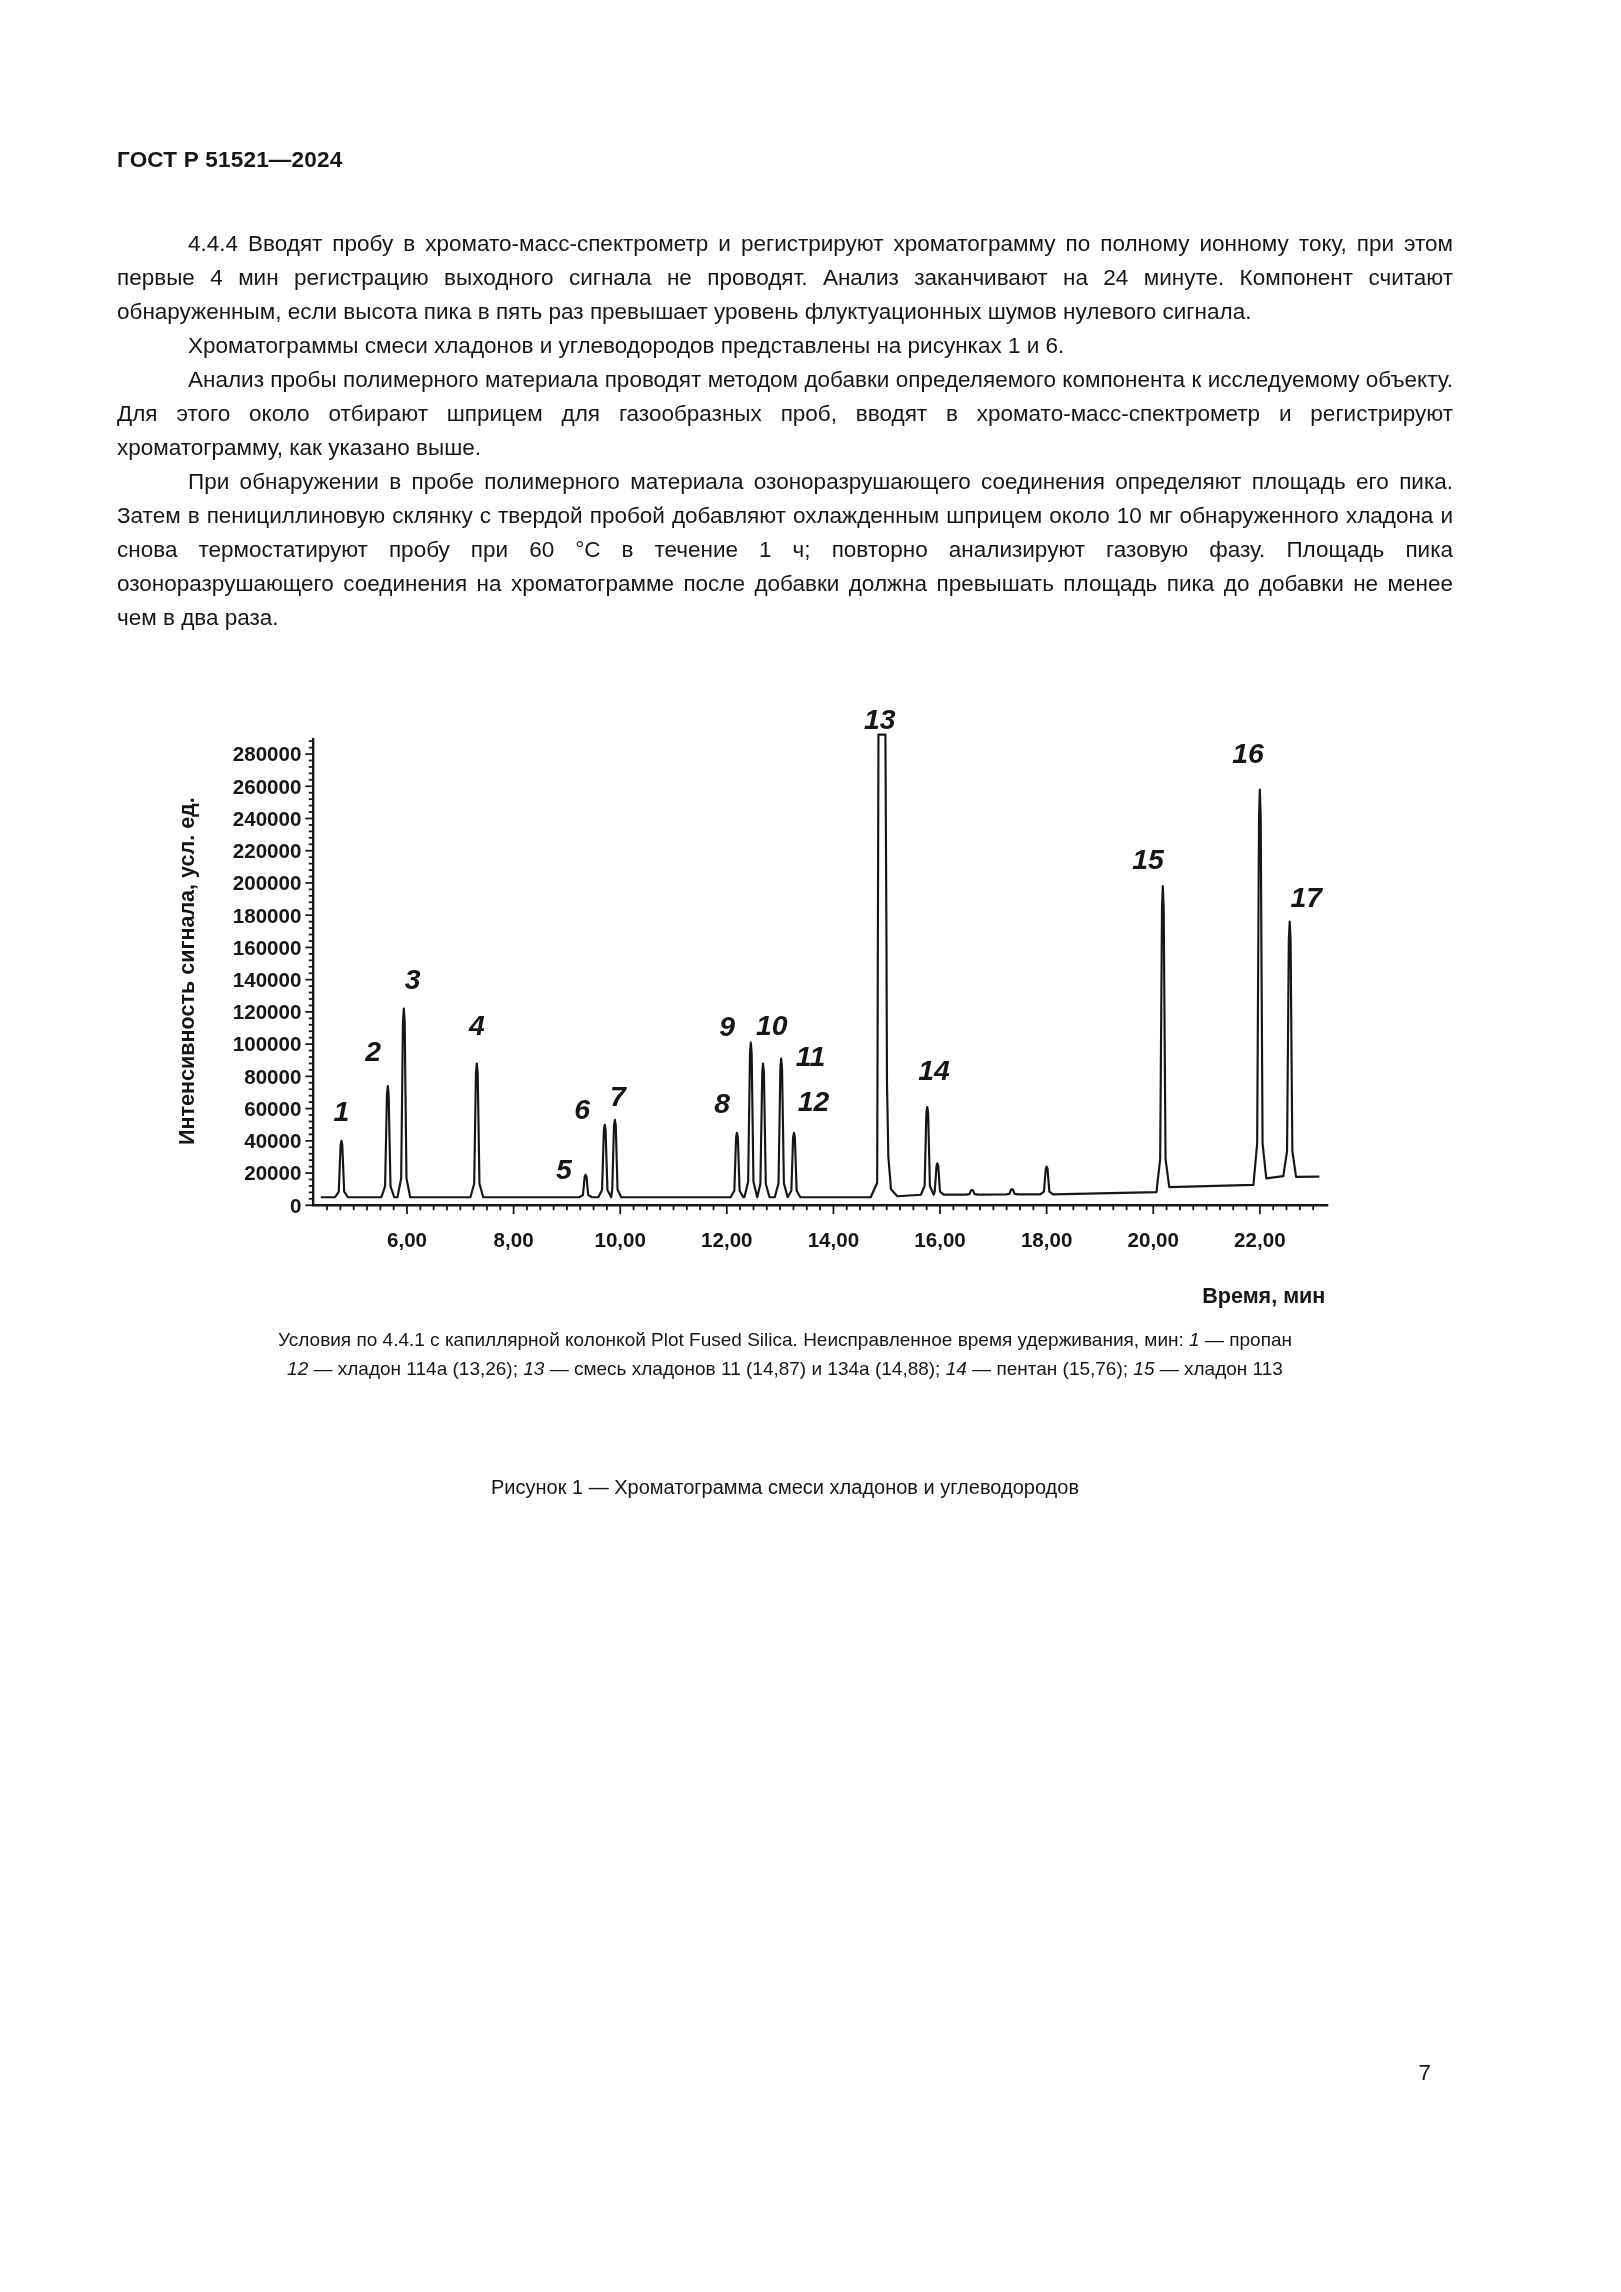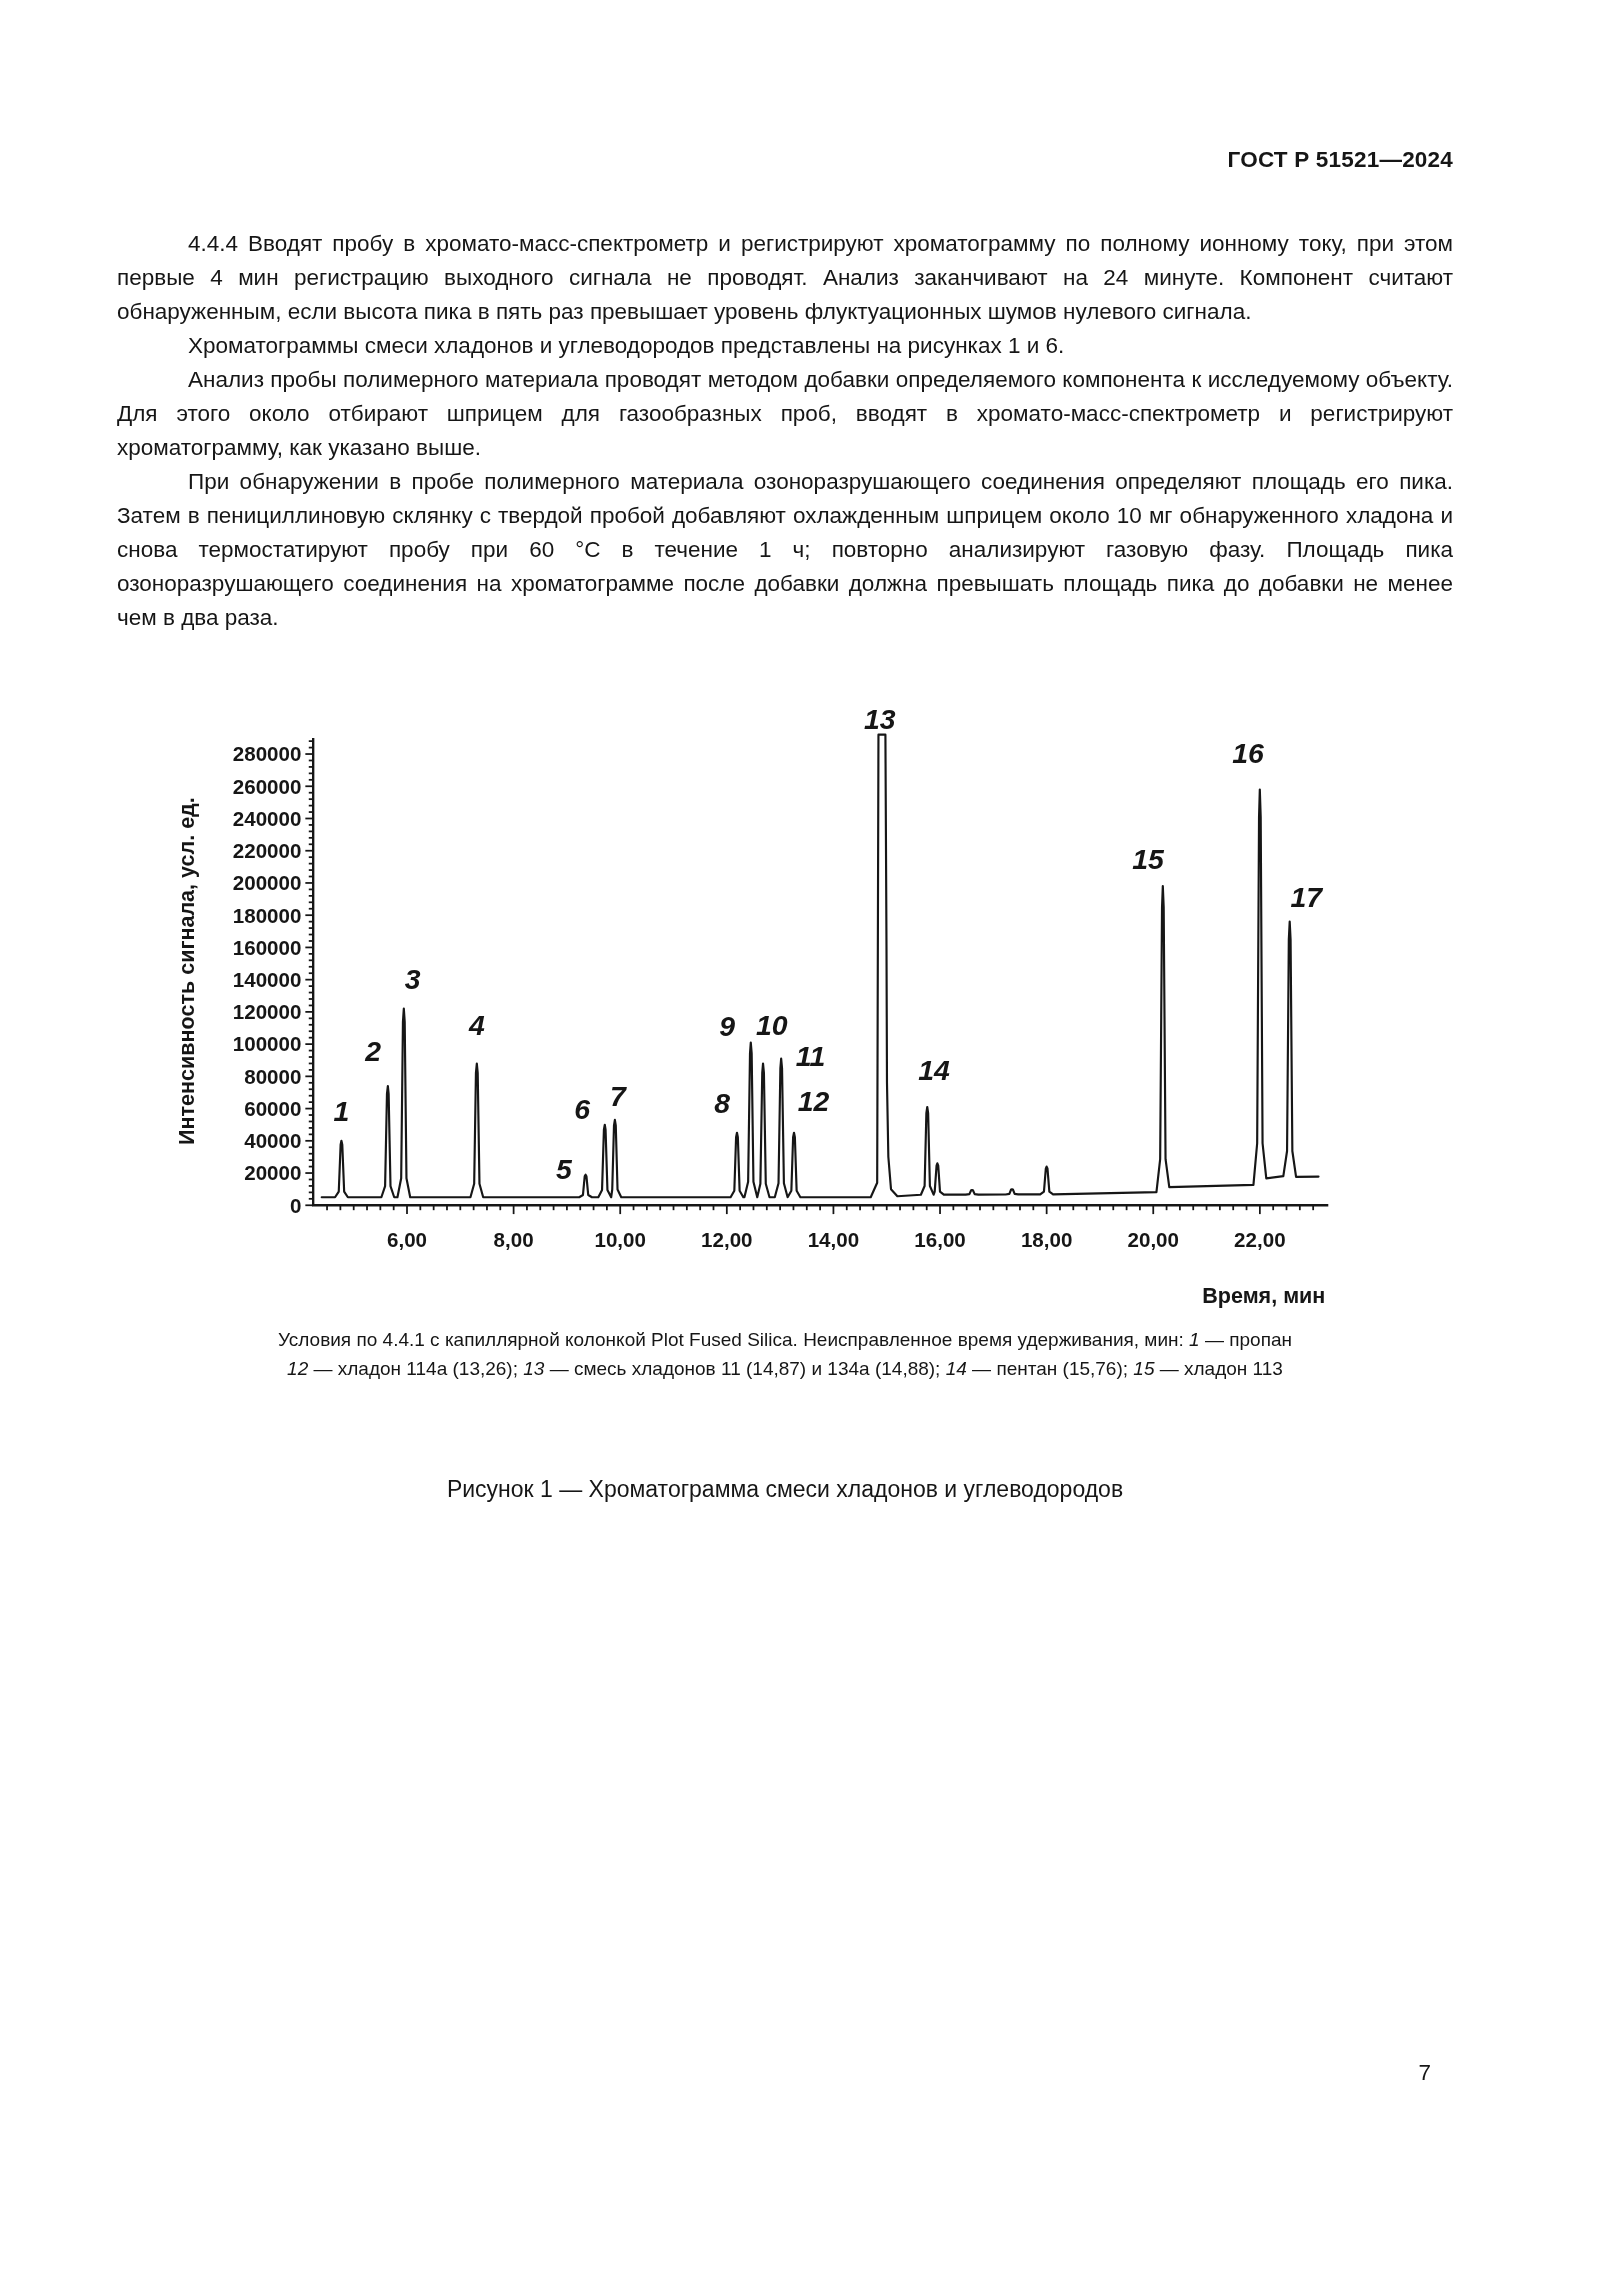--- a/index.html
+++ b/index.html
@@ -3,37 +3,37 @@
 <meta charset="utf-8">
 <style>
   html,body{margin:0;padding:0;background:#9a9a9a;}
   .page{
     position:relative;width:1621px;height:2293px;background:#ffffff;
     font-family:"Liberation Sans",sans-serif;color:#161616;overflow:hidden;
     margin:0 auto;
   }
   .doc-code{
     position:absolute;top:147px;left:117px;width:1336px;
-    text-align:right;font-size:22.5px;font-weight:bold;letter-spacing:0.2px;
+    text-align:left;font-size:22.5px;font-weight:bold;letter-spacing:0.2px;
   }
   .body-text{
     position:absolute;top:227px;left:117px;width:1336px;
     font-size:22.5px;line-height:34px;text-align:justify;
   }
   .body-text p{margin:0;text-indent:71px;}
   .figure-wrap{position:absolute;left:118px;top:684px;width:1235px;height:632px;}
   svg text{fill:#161616;}
   .conditions{
     position:absolute;top:1325px;left:117px;width:1336px;
     font-size:19px;line-height:29px;text-align:center;
   }
   .conditions i{font-style:italic;}
   .fig-caption{
     position:absolute;top:1476px;left:117px;width:1336px;
-    text-align:center;font-size:23px;
+    text-align:center;font-size:20px;
   }
   .page-number{
     position:absolute;top:2060px;left:1370px;width:61px;
     text-align:right;font-size:22.5px;
   }
 </style>
 </head>
 <body>
 
 <div class="page">

